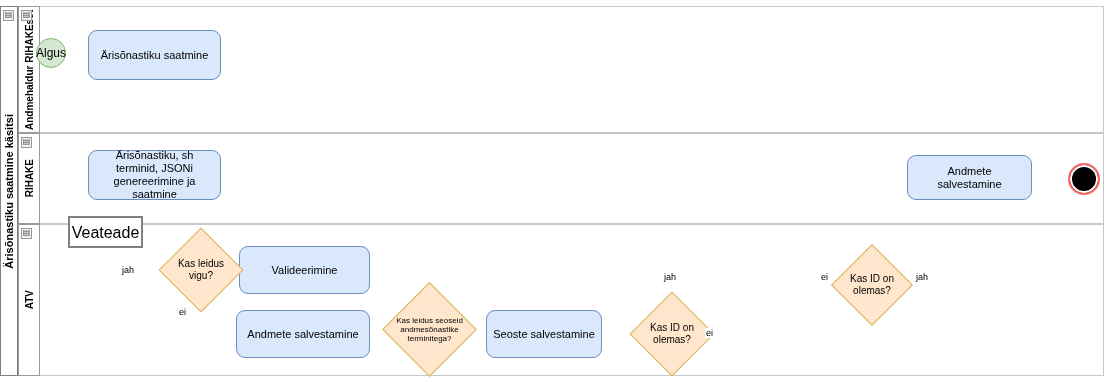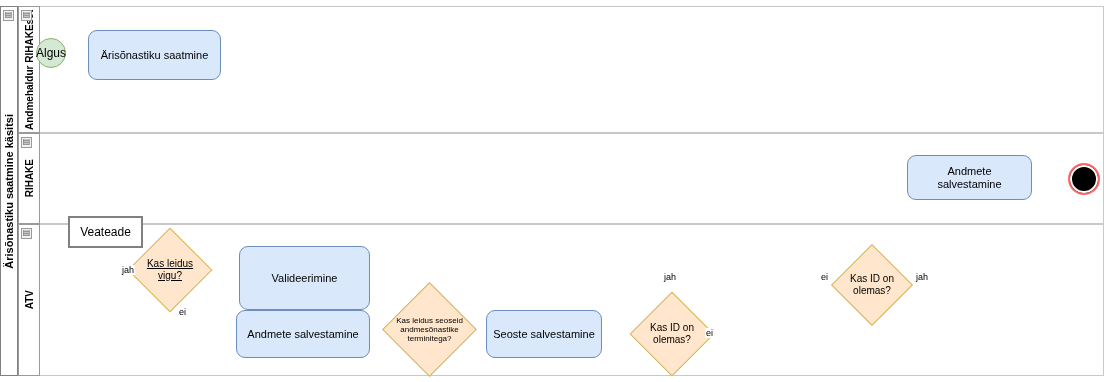--- a/index.html
+++ b/index.html
@@ -43,21 +43,21 @@
   }
 
   
   .task{
     background:#dae8fc;border:1px solid #6c8ebf;border-radius:9px;
     font-size:11px;color:#000;line-height:13px;padding:1px 6px;
   }
   
   .rect-plain{
     background:#ffffff;border:2px solid #808080;
-    font-size:12px;color:#000;line-height:13px;
+    font-size:16px;color:#000;line-height:13px;
   }
   
   .gateway{
     background:transparent;font-size:10px;color:#000;line-height:12px;
     z-index:3;
   }
   .gateway .diamond{
     position:absolute;left:0;top:0;width:100%;height:100%;
     background:#ffe6cc;border:1px solid #d6b656;
     transform:rotate(45deg);box-sizing:border-box;z-index:-1;
@@ -155,38 +155,41 @@
   <div class="lane-body" style="top:224px;height:152px;width:1064px;"></div>
 
   <div class="node start-event" style="left:36px;top:38px;width:30px;height:30px;">
     <span>Algus</span>
   </div>
 
   <div class="node task" style="left:88px;top:30px;width:133px;height:50px;">
     <span>Ärisõnastiku saatmine</span>
   </div>
 
+  <div class="node task" style="left:88px;top:150px;width:133px;height:50px;">
+    <span>Ärisõnastiku, sh terminid, JSONi genereerimine ja saatmine</span>
+  </div>
 
 
   <div class="node task" style="left:907px;top:155px;width:125px;height:45px;">
     <span>Andmete salvestamine</span>
   </div>
 
   <div class="node end-event" style="left:1068px;top:163px;width:32px;height:32px;"></div>
 
   <div class="node rect-plain" style="left:68px;top:216px;width:75px;height:32px;">
     <span>Veateade</span>
   </div>
 
-  <div class="node gateway" style="left:140px;top:240px;width:60px;height:60px;text-decoration:underline;">
+  <div class="node gateway" style="left:171px;top:240px;width:60px;height:60px;">
     <div class="diamond"></div>
     <span class="gw-label">Kas leidus vigu?</span>
   </div>
 
-  <div class="node task" style="left:239px;top:246px;width:131px;height:64px;">
+  <div class="node task" style="left:239px;top:246px;width:131px;height:48px;">
     <span>Valideerimine</span>
   </div>
 
   <div class="node task" style="left:236px;top:310px;width:134px;height:48px;">
     <span>Andmete salvestamine</span>
   </div>
 
   <div class="node gateway" style="left:396px;top:296px;width:67px;height:67px;font-size:8px;line-height:9px;text-align:center;">
     <div class="diamond"></div>
     <span class="gw-label" style="width:128%;">Kas leidus seoseid andmesõnastike terminitega?</span>

